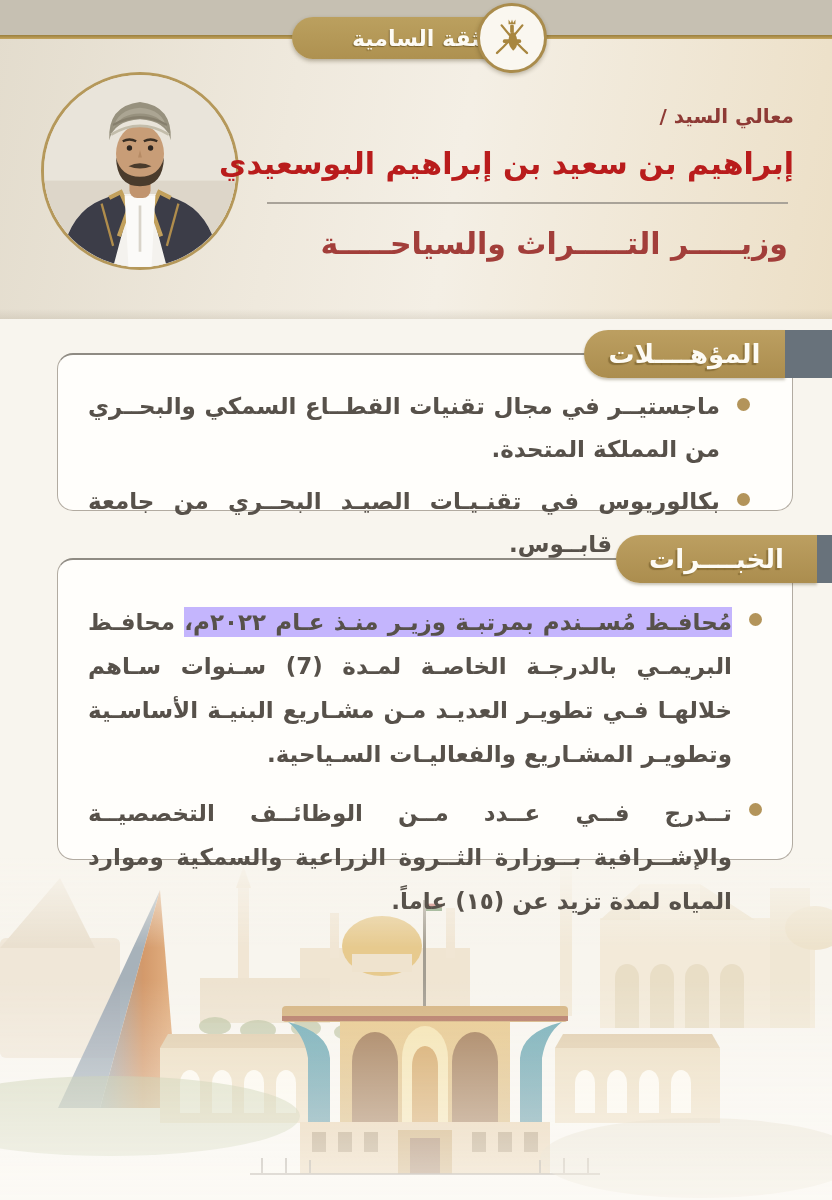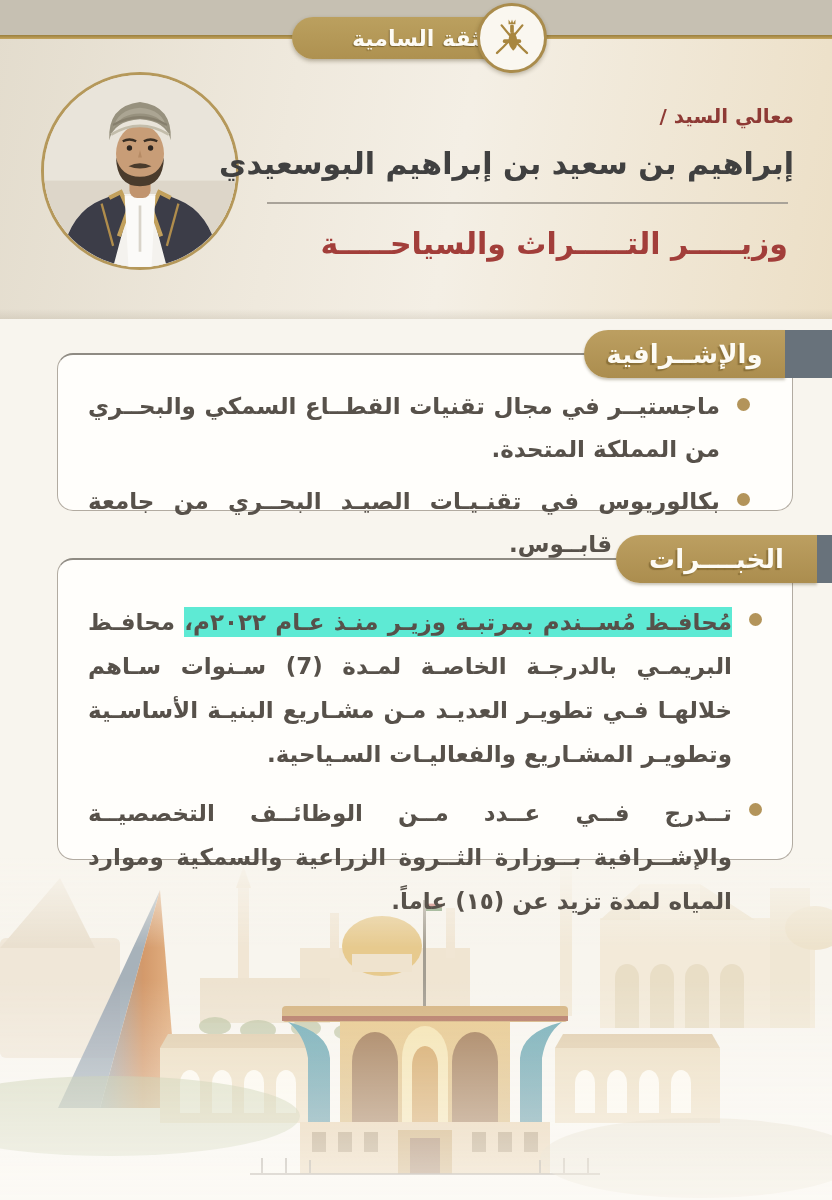--- a/index.html
+++ b/index.html
@@ -32,21 +32,21 @@
   
   .photo-frame{position:absolute;top:72px;left:41px;width:192px;height:192px;
     border:3px solid #b5985a;border-radius:50%;z-index:2;overflow:hidden;
     background:radial-gradient(circle at 50% 30%,#f4f1ea,#d8d1c3);}
   .photo-frame svg{display:block;}
 
   
   .honorific{position:absolute;top:104px;right:38px;direction:rtl;
     color:#8e3a35;font-size:20px;font-weight:bold;z-index:2;}
   .person-name{position:absolute;top:146px;right:38px;direction:rtl;text-align:right;
-    color:#404040;font-size:30px;font-weight:bold;letter-spacing:0;z-index:2;}
+    color:#b91c1c;font-size:30px;font-weight:bold;letter-spacing:0;z-index:2;}
   .name-divider{position:absolute;top:202px;left:267px;right:44px;height:2px;
     background:#a9a399;z-index:2;}
   .position-title{position:absolute;top:226px;right:44px;direction:rtl;text-align:right;
     color:#a23e3a;font-size:30px;font-weight:bold;z-index:2;}
 
   
   .section-pill{position:absolute;left:0;width:832px;height:48px;z-index:5;}
   .pill-gold{position:absolute;left:584px;top:0;width:201px;height:48px;
     background:linear-gradient(#bc9f61,#ab8d4e);border-radius:24px 0 0 24px;
     display:flex;align-items:center;justify-content:center;
@@ -63,21 +63,21 @@
     z-index:4;box-sizing:border-box;direction:rtl;}
   .box-qualifications{top:353px;height:158px;padding:30px 40px 10px 30px;}
   .box-experiences{top:558px;height:302px;padding:40px 28px 10px 30px;}
   .info-box ul{margin:0;padding:0;list-style:none;}
   .info-box li{position:relative;padding-right:32px;text-align:justify;
     color:#57514a;font-weight:bold;}
   .box-qualifications li{font-size:23px;line-height:1.85;margin-bottom:10px;}
   .box-experiences li{font-size:23px;line-height:1.92;margin-bottom:14px;}
   .info-box li::before{content:'';position:absolute;right:2px;top:0.55em;
     width:13px;height:13px;border-radius:50%;background:#b3945a;}
-  .hl{background:#5eead4;box-decoration-break:clone;-webkit-box-decoration-break:clone;
+  .hl{background:#c4b5fd;box-decoration-break:clone;-webkit-box-decoration-break:clone;
     padding:2px 0;}
 
   
   .bottom-art{position:absolute;left:0;top:858px;width:832px;height:342px;z-index:1;}
 </style>
 </head>
 <body>
 
 <div class="page">
 
@@ -142,21 +142,21 @@
     </svg>
   </div>
 
   <div class="honorific">معالي السيد /</div>
   <div class="person-name">إبراهيم بن سعيد بن إبراهيم البوسعيدي</div>
   <div class="name-divider"></div>
   <div class="position-title">وزيـــــر التـــــراث والسياحـــــة</div>
 
   <div class="section-pill pill-qualifications">
     <div class="pill-gold">
-      <span>والإشــرافية</span>
+      <span>المؤهــــلات</span>
     </div>
     <div class="pill-dark"></div>
   </div>
 
   <div class="info-box box-qualifications">
     <ul>
       <li>ماجستيــر في مجال تقنيات القطــاع السمكي والبحــري من المملكة المتحدة.</li>
       <li>بكالوريوس في تقنـيـات الصيـد البحــري من جامعة السلطان قابــوس.</li>
     </ul>
   </div>

